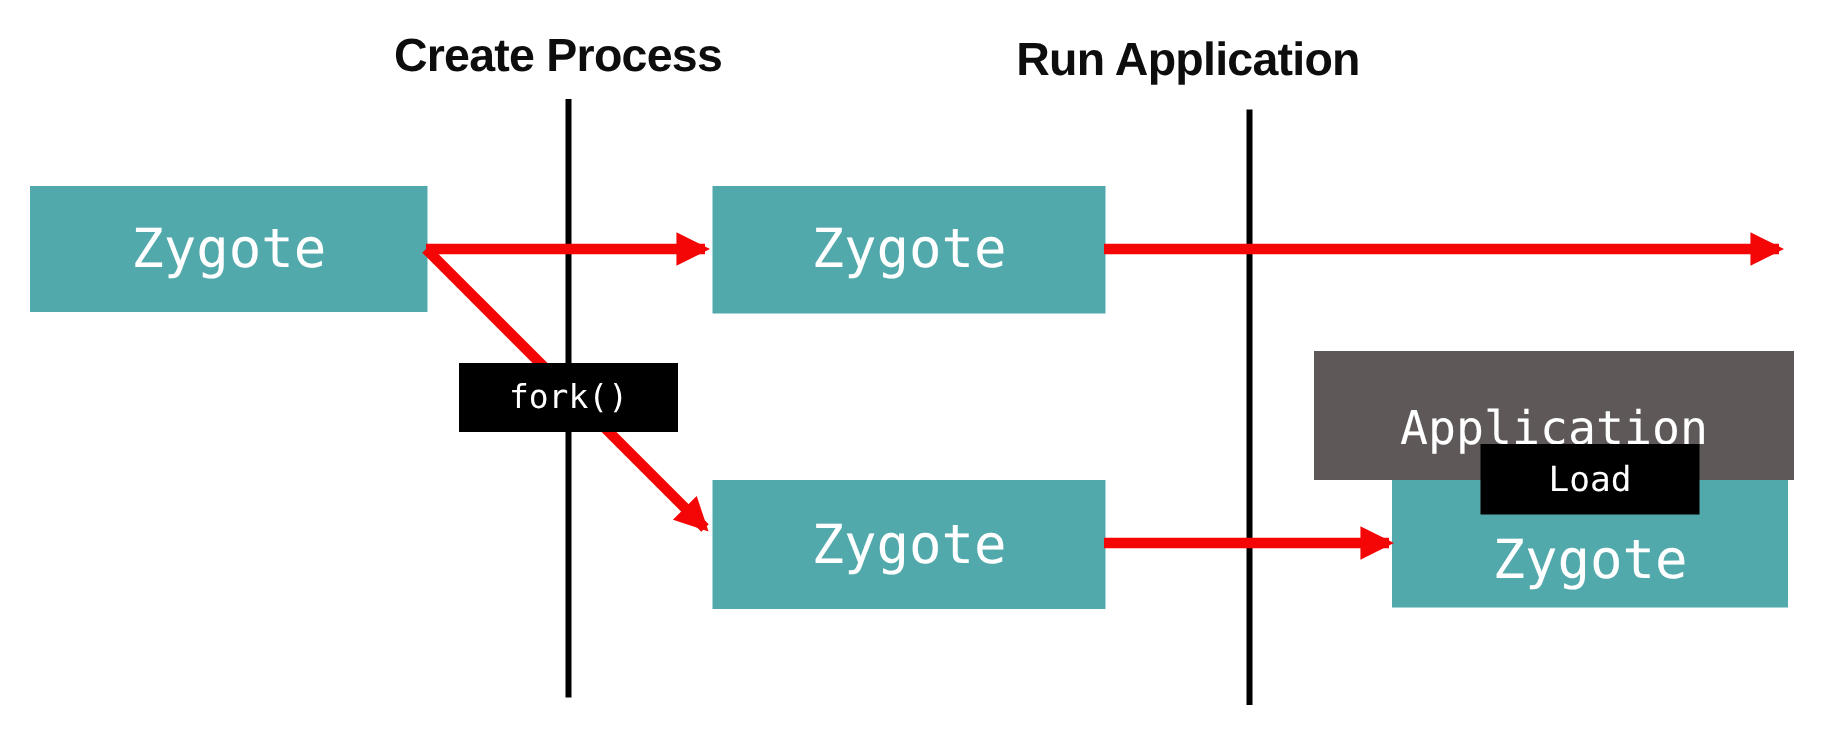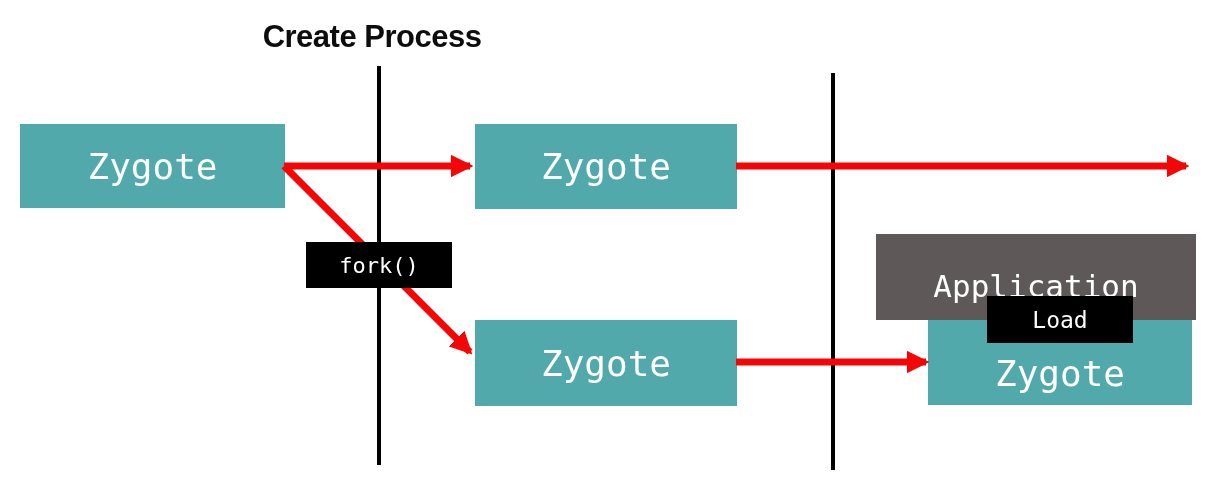--- a/index.html
+++ b/index.html
@@ -59,20 +59,21 @@
   .vline{stroke:var(--divider);stroke-width:4;}
   .arrow{stroke:var(--red);stroke-width:7;}
   .red-fill{fill:var(--red);}
 </style>
 </head>
 <body>
 
 <div class="canvas">
 
   <div class="phase-title" style="left:222px;top:19px;">Create Process</div>
+  <div class="phase-title" style="left:642px;top:22px;">Run Application</div>
 
   <div class="box teal-box" style="left:20px;top:124px;width:265px;height:84px;">
     <span>Zygote</span>
   </div>
 
   <div class="box teal-box" style="left:475px;top:124px;width:262px;height:85px;">
     <span>Zygote</span>
   </div>
 
   <div class="box teal-box" style="left:475px;top:320px;width:262px;height:86px;">

